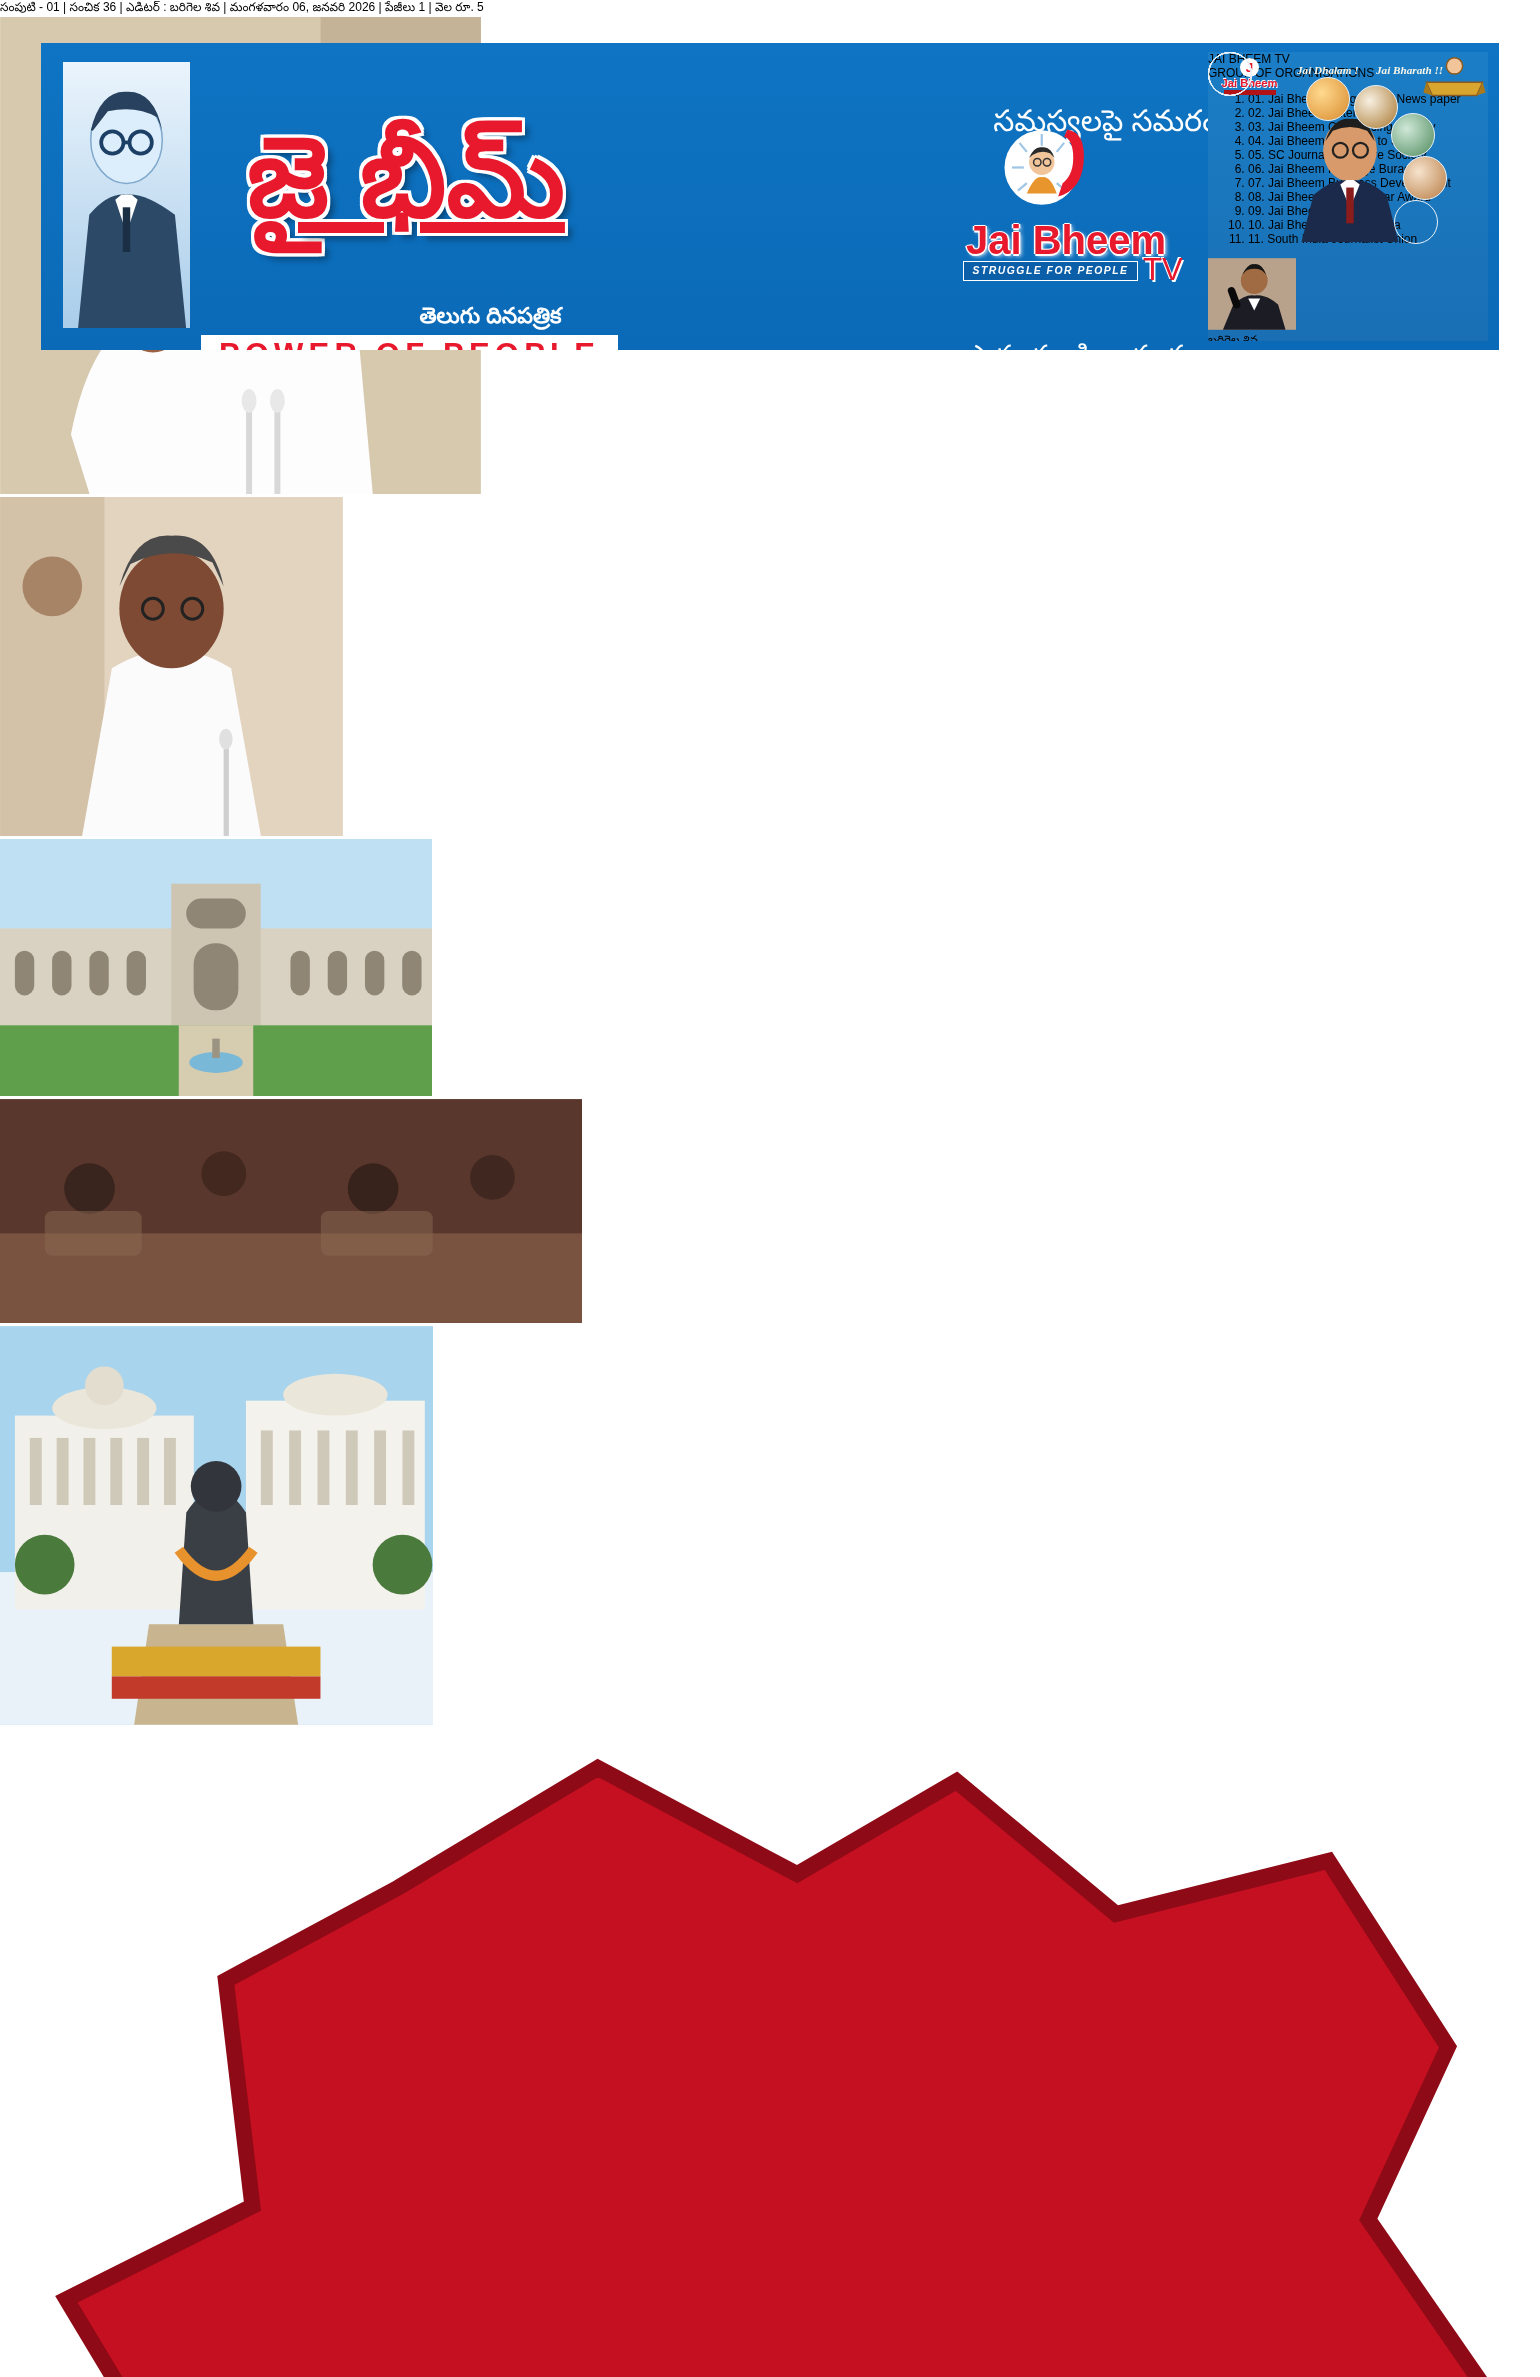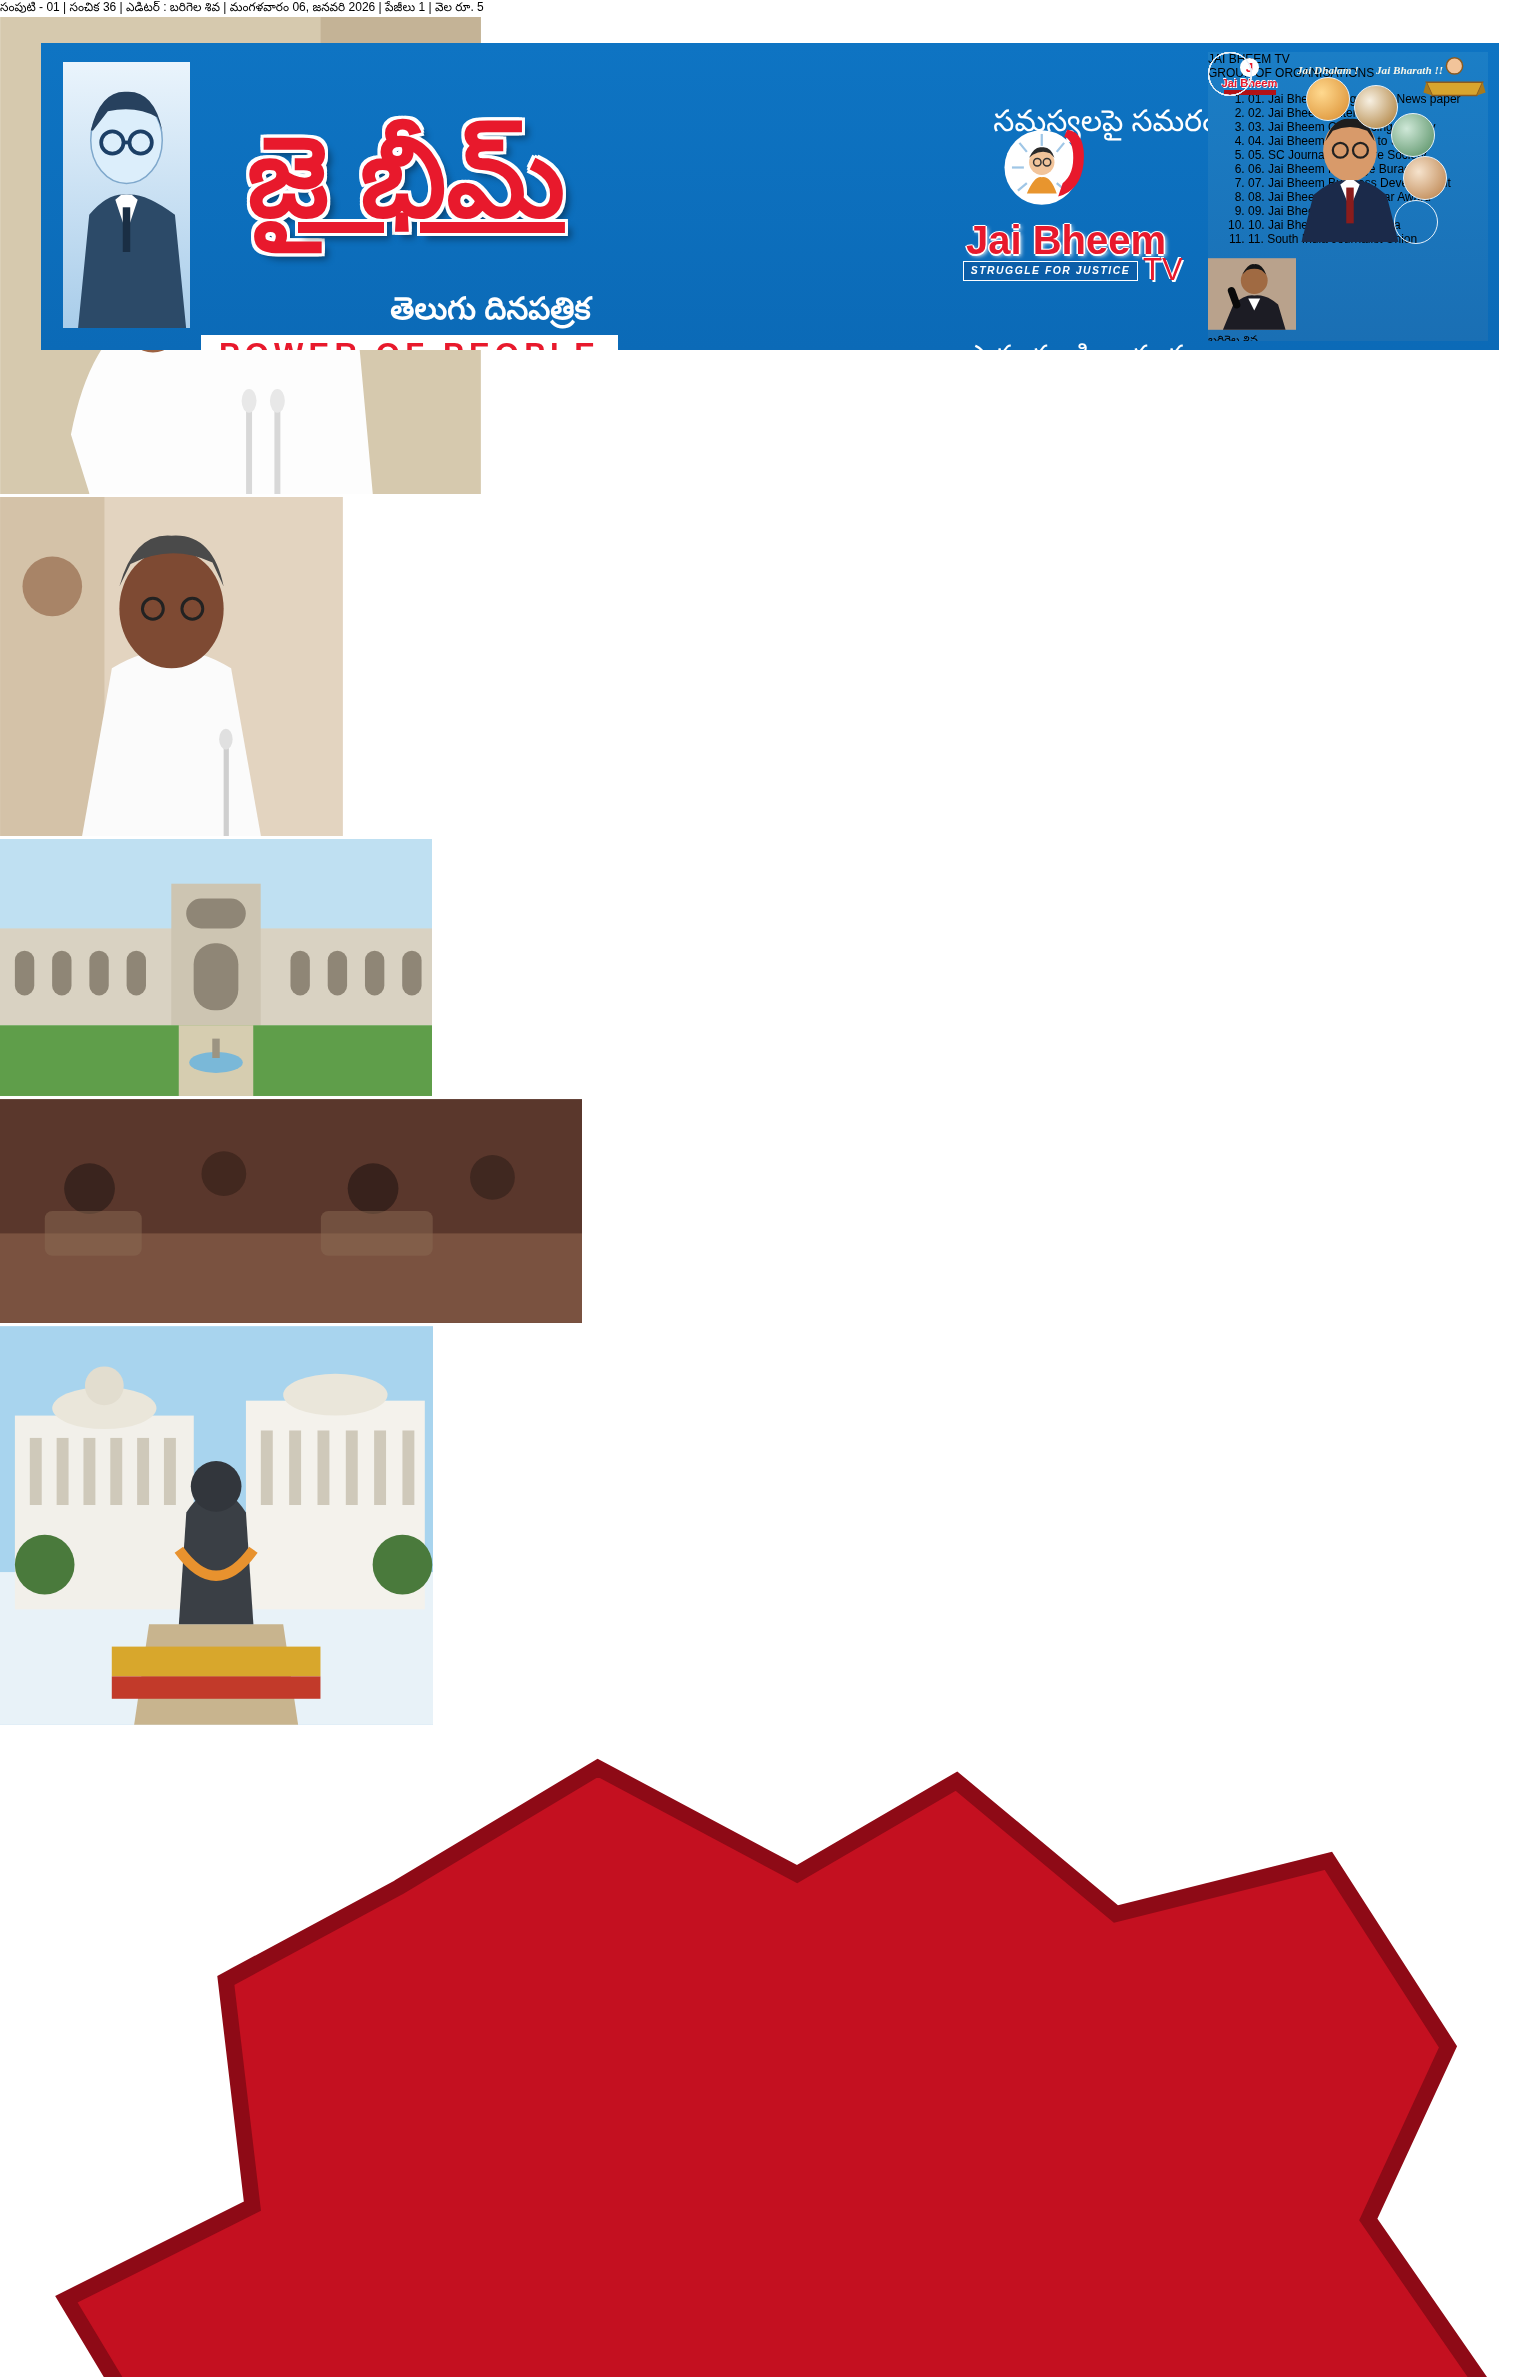--- a/index.html
+++ b/index.html
@@ -3,21 +3,21 @@
 <meta charset="utf-8">
 <style>
   html,body{margin:0;padding:0;background:#ffffff;}
   body{font-family:"Liberation Sans",sans-serif;}
   .page{position:relative;width:1541px;height:2377px;background:#ffffff;overflow:hidden;}
   
   .masthead{position:absolute;left:41px;top:43px;width:1458px;height:307px;background:linear-gradient(180deg,#0e74c3,#0b6ab7);overflow:hidden;}
   .amb-photo{position:absolute;left:22.4px;top:18.6px;width:127px;height:266px;background:linear-gradient(180deg,#eaf4fc,#a9cdea);}
   .mast-title{position:absolute;left:119px;top:30px;width:492px;height:209px;font-size:112px;font-weight:800;color:#e8192c;text-align:center;line-height:209px;
     text-shadow:3px 0 0 #fff,-3px 0 0 #fff,0 3px 0 #fff,0 -3px 0 #fff,3px 3px 0 #fff,-3px -3px 0 #fff,3px -3px 0 #fff,-3px 3px 0 #fff,6px 6px 7.5px rgba(0,0,0,.4);text-decoration:underline;}
-  .mast-sub{position:absolute;left:321px;top:248px;width:257px;font-size:31px;color:#ffffff;text-align:center;font-weight:600;}
+  .mast-sub{position:absolute;left:321px;top:260px;width:257px;font-size:22px;color:#ffffff;text-align:center;font-weight:600;}
   .pop-strip{position:absolute;left:160px;top:292px;width:417px;height:39px;background:#ffffff;color:#e8192c;font-weight:800;font-size:31px;letter-spacing:5.2px;text-align:center;line-height:40px;}
   .slogan{position:absolute;color:#ffffff;font-weight:400;text-align:right;}
   .slogan.top{left:846px;top:61px;width:358px;font-size:30px;}
   .slogan.bottom{left:869px;top:297px;width:313px;font-size:27px;}
   .tv-logo-circle{position:absolute;left:962px;top:82px;width:85px;height:85px;}
   .jb-name{position:absolute;left:902px;top:175px;width:246px;font-size:40px;font-weight:800;color:#e8192c;text-align:center;
     text-shadow:1.5px 0 0 #fff,-1.5px 0 0 #fff,0 1.5px 0 #fff,0 -1.5px 0 #fff,2.2px 2.2px 4.5px rgba(255,255,255,.9);}
   .jb-strap{position:absolute;left:922px;top:218px;width:173px;height:18px;background:#0b5ea8;border:1.5px solid #fff;color:#ffffff;font-size:10.4px;font-weight:700;letter-spacing:1.5px;text-align:center;line-height:18px;font-style:italic;}
   .jb-tv{position:absolute;left:1102px;top:209px;font-size:31px;font-weight:400;color:#e8192c;text-shadow:1.5px 1.5px 0 #fff,-1.5px -1.5px 0 #fff;}
   
@@ -98,21 +98,21 @@
         </g>
         <circle cx="52" cy="50" r="17" fill="#f2c49a"></circle>
         <path d="M35 44 Q42 28 52 30 Q64 28 69 44 L63 38 Q52 33 40 40 Z" fill="#2a2a2a"></path>
         <circle cx="46" cy="50" r="5" fill="none" stroke="#333" stroke-width="2"></circle>
         <circle cx="59" cy="50" r="5" fill="none" stroke="#333" stroke-width="2"></circle>
         <path d="M32 92 Q42 68 52 70 Q64 68 72 92 Z" fill="#e8952e"></path>
         <path d="M86 6 Q112 10 108 52 Q104 88 74 96 L80 78 Q96 66 94 38 Q92 18 82 16 Z" fill="#e8192c"></path>
       </svg>
     </div>
     <div class="jb-name">Jai Bheem</div>
-    <div class="jb-strap">STRUGGLE FOR JUSTICE</div>
+    <div class="jb-strap">STRUGGLE FOR PEOPLE</div>
     <div class="jb-tv">TV</div>
     <div class="slogan bottom">సామాన్యుడి ఆయుధంగా</div>
 
     <div class="collage">
       <div class="col-logo">
         <span class="mini-circle">J</span>
         <span class="mini-name">Jai Bheem</span>
         <span class="mini-strip"></span>
       </div>
       <span class="greet l">Jai Dhalam !</span>

